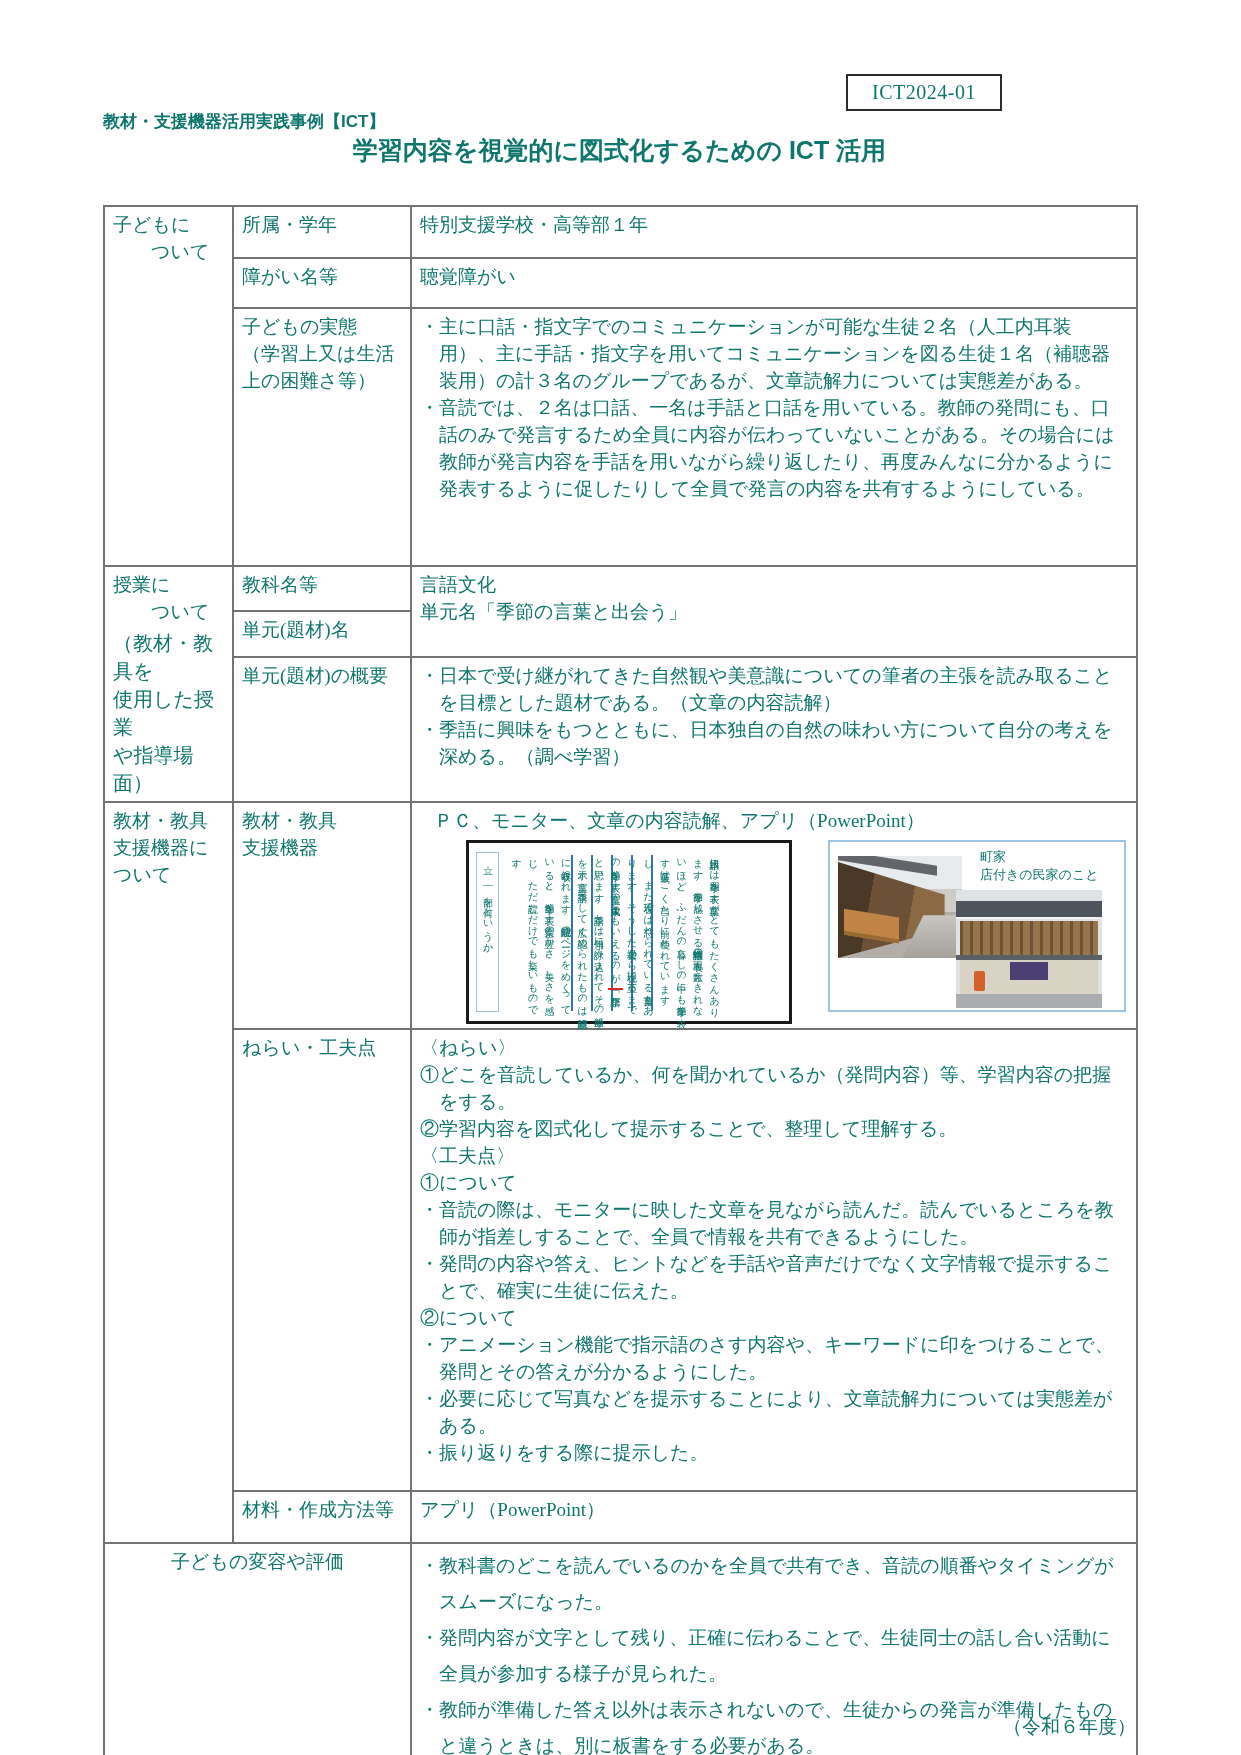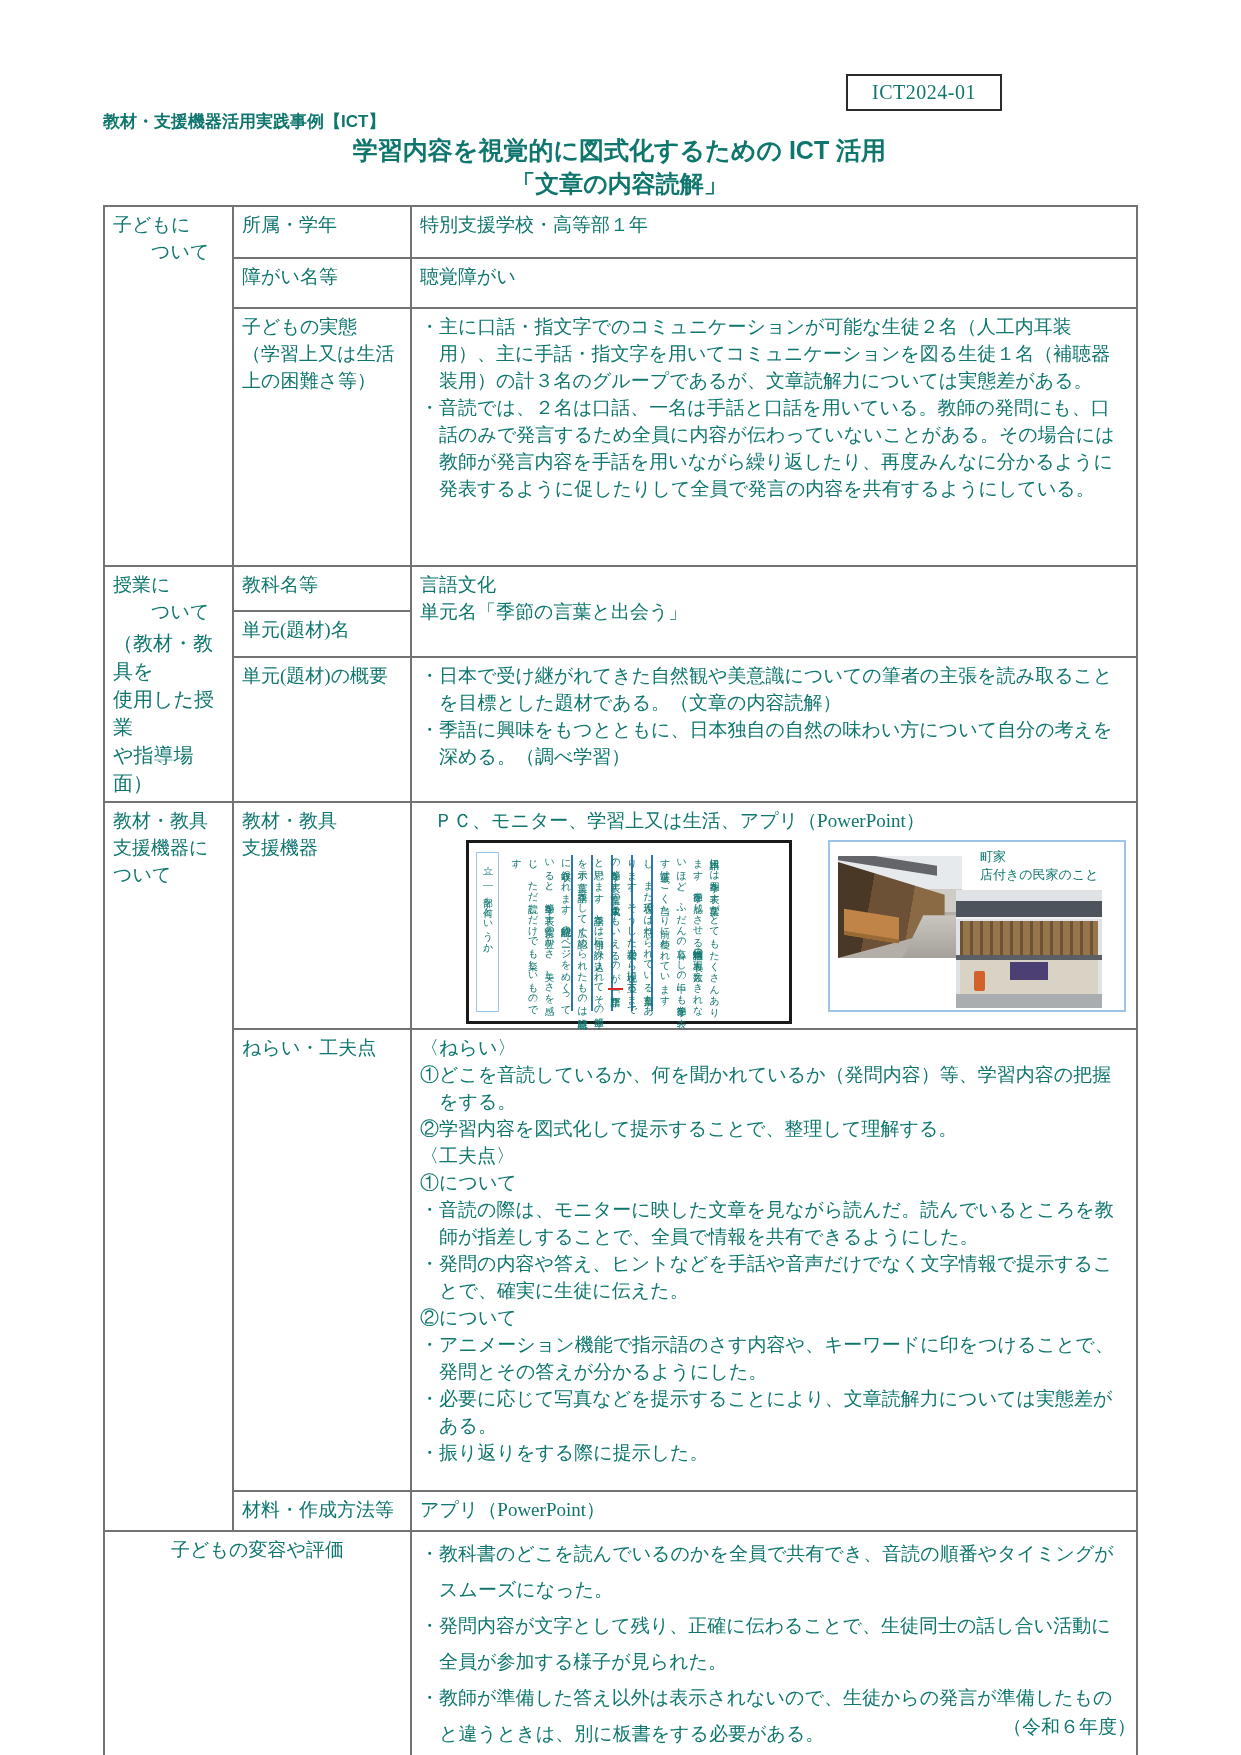--- a/index.html
+++ b/index.html
@@ -72,21 +72,20 @@
 <body>
 
 <div class="page">
 
   <div class="doc-id-box">
     <span>ICT2024-01</span>
   </div>
 
   <div class="hdr-category">教材・支援機器活用実践事例【ICT】</div>
   <div class="hdr-title">学習内容を視覚的に図式化するための ICT 活用</div>
-  <div class="hdr-subtitle">「文章の内容読解」</div>
 
   <table class="main">
     <colgroup>
         <col style="width:129px">
         <col style="width:178px">
         <col style="width:726px">
       </colgroup>
 
     <tbody>
         <tr style="height:52px">
@@ -134,21 +133,21 @@
       </td>
     </tr>
 
     <tr style="height:224px">
       <td rowspan="3" class="sec-label pre">教材・教具
 支援機器に
 ついて</td>
       <td class="sub-label pre">教材・教具
 支援機器</td>
       <td>
-        <div class="devices-line">ＰＣ、モニター、学習上又は生活、アプリ（PowerPoint）</div>
+        <div class="devices-line">ＰＣ、モニター、文章の内容読解、アプリ（PowerPoint）</div>
         <div class="media-row">
           <div class="slide">
             <div class="em-bar em1"></div>
             <div class="em-bar em2"></div>
             <div class="em-bar em3"></div>
             <div class="em-bar em4"></div>
             <div class="em-bar em5"></div>
             <div class="slide-flow">
               <div class="slide-passage"><span>日本語には四季を表す言葉がとてもたくさんあります。季節を感じさせる日本語独特の表現も数えきれないほど。ふだんの暮らしの中にも季節を表す言葉はごく当たり前に使われていますし、また現在では忘れられている言葉もあります。そうした過去から現在に至るまでの季節を表す言葉の集大成ともいえるのが、「</span><span class="kw">季語</span><span>」だと思います。季語とは俳句に詠み込まれてその季節を示す言葉。季語として広く認められたものは歳時記に収録されます。歳時記のページをめくっていると、季節を表す言葉の豊かさ、美しさを感じ、ただ読むだけでも楽しいものです。</span></div>
               <div class="question-box">☆――部を何というか。</div>
@@ -185,21 +184,21 @@
         <div class="hang">〈工夫点〉</div>
         <div class="hang">①について</div>
         <div class="hang">・音読の際は、モニターに映した文章を見ながら読んだ。読んでいるところを教師が指差しすることで、全員で情報を共有できるようにした。</div>
         <div class="hang">・発問の内容や答え、ヒントなどを手話や音声だけでなく文字情報で提示することで、確実に生徒に伝えた。</div>
         <div class="hang">②について</div>
         <div class="hang">・アニメーション機能で指示語のさす内容や、キーワードに印をつけることで、発問とその答えが分かるようにした。</div>
         <div class="hang">・必要に応じて写真などを提示することにより、文章読解力については実態差がある。</div>
         <div class="hang">・振り返りをする際に提示した。</div>
       </td>
     </tr>
-    <tr style="height:40px">
+    <tr style="height:52px">
       <td class="sub-label">材料・作成方法等</td>
       <td>アプリ（PowerPoint）</td>
     </tr>
 
     <tr style="height:258px">
       <td colspan="2" class="eval-label">子どもの変容や評価</td>
       <td style="line-height:36px">
         <div class="hang">・教科書のどこを読んでいるのかを全員で共有でき、音読の順番やタイミングがスムーズになった。</div>
         <div class="hang">・発問内容が文字として残り、正確に伝わることで、生徒同士の話し合い活動に全員が参加する様子が見られた。</div>
         <div class="hang">・教師が準備した答え以外は表示されないので、生徒からの発言が準備したものと違うときは、別に板書をする必要がある。</div>

